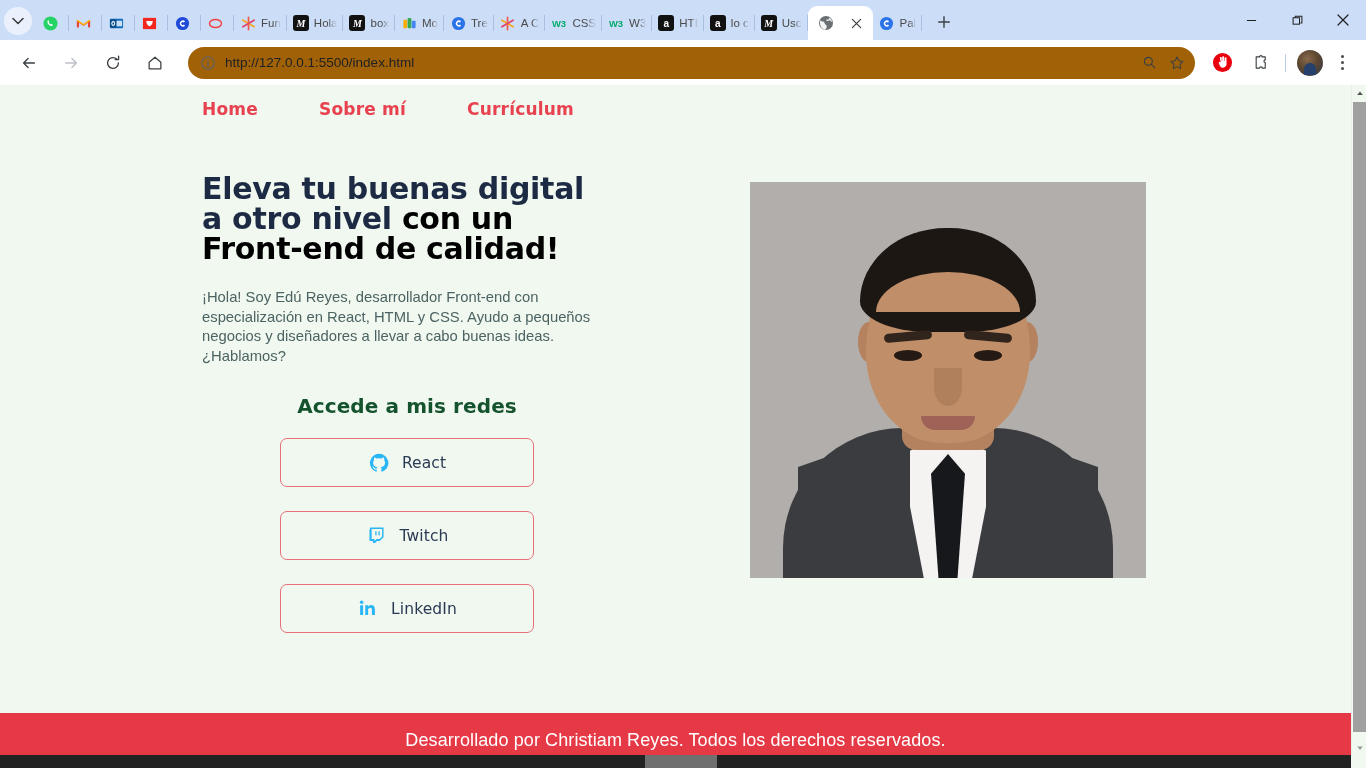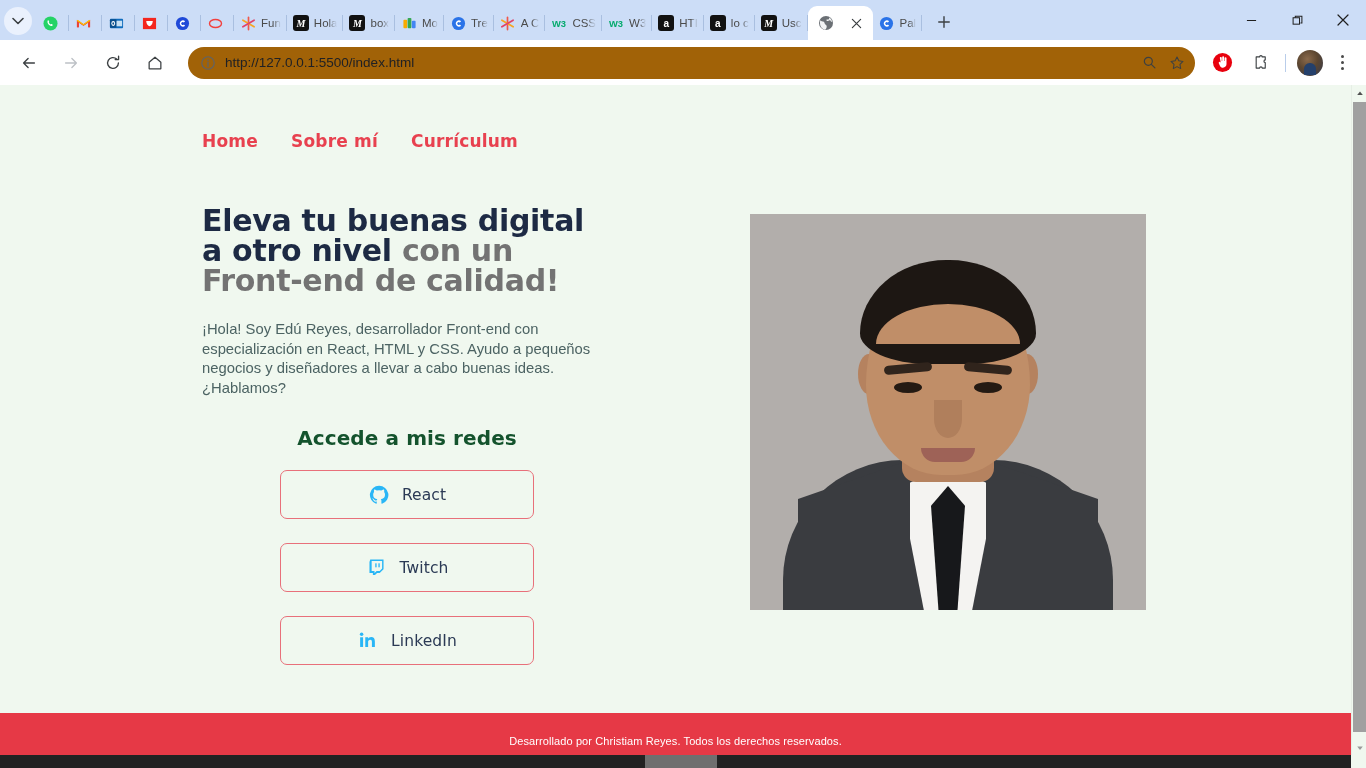--- a/index.html
+++ b/index.html
@@ -151,22 +151,21 @@
   }
   .page {
     position: absolute; left:0; top:0;
     width: 1351px; height: 683px;
     background: #f0f8ef;
   }
 
   nav.sitenav {
     padding: 14px 0 0 202px;
     display: flex;
-    gap: 33px;
-    margin-top: 32px;
+    gap: 61px;
   }
   nav.sitenav a {
     font-family: "DejaVu Sans", sans-serif;
     font-size: 17px;
     font-weight: bold;
     color: #e8414f;
     text-decoration: none;
     letter-spacing: .2px;
   }
 
@@ -178,21 +177,21 @@
 
   h1.headline {
     font-family: "DejaVu Sans", sans-serif;
     font-size: 30px;
     line-height: 1.0;
     font-weight: bold;
     color: #1d2a44;
     letter-spacing: -0.3px;
     max-width: 400px;
   }
-  h1.headline .accent { color: #737373; }
+  h1.headline .accent { color: #000000; }
 
   p.lede {
     margin-top: 24px;
     font-size: 14.8px;
     line-height: 1.32;
     color: #4c6363;
     max-width: 405px;
   }
 
   h2.redes {
@@ -290,21 +289,21 @@
     width:54px;height:14px;background:#9e6257;border-radius:0 0 28px 28px;}
 
   
   .sitefooter {
     position: absolute; left:0; top:628px;
     width: 1351px; height: 55px;
     background: #e63946;
     display:flex; align-items:center; justify-content:center;
   }
   .sitefooter .ftext {
-    color:#fff; font-size:11px; letter-spacing:.1px;
+    color:#fff; font-size:18px; letter-spacing:.1px;
   }
 
   
   .vscroll {
     position:absolute; right:0; top:85px; width:15px; height:670px;
     background:#f0f8ef; border-left:1px solid #e6eee5;
   }
   .vscroll .arrow-up, .vscroll .arrow-dn {
     position:absolute; left:0; width:15px; height:15px;
     display:flex;align-items:center;justify-content:center; cursor:pointer;

